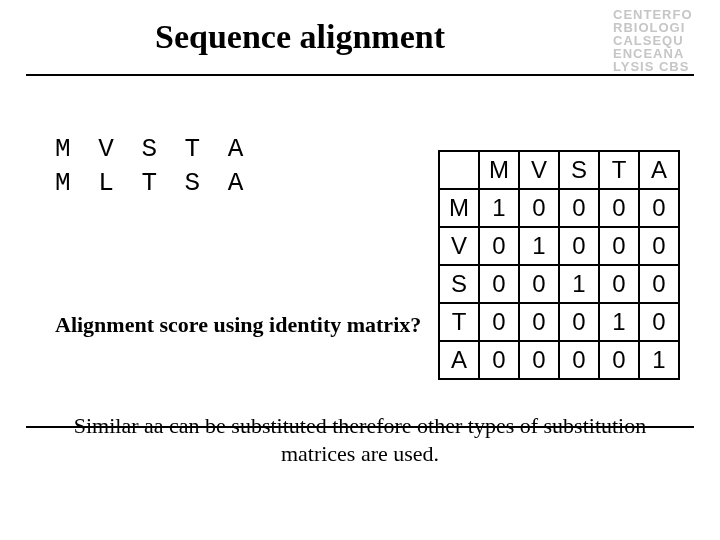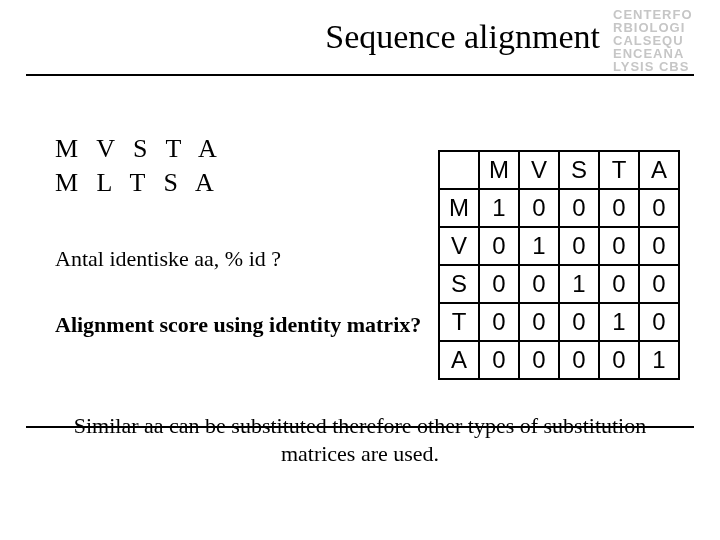--- a/index.html
+++ b/index.html
@@ -31,23 +31,23 @@
     color: #c6c6c6;
     text-align: left;
     white-space: pre;
     overflow: hidden;
   }
   .title {
     position: absolute;
     top: 18px;
     left: 0;
     width: 600px;
-    text-align: right;
+    text-align: center;
     font-size: 34px;
-    font-weight: 400;
+    font-weight: 700;
   }
   .hr-top {
     position: absolute;
     top: 74px;
     left: 26px;
     right: 26px;
     height: 0;
     border-top: 2px solid #000;
   }
   .hr-bottom {
@@ -55,21 +55,21 @@
     bottom: 26px;
     left: 26px;
     right: 26px;
     height: 0;
     border-top: 2px solid #000;
   }
   .seq {
     position: absolute;
     left: 55px;
     top: 132px;
-    font-family: Liberation Serif, serif;
+    font-family: Liberation Mono, monospace;
     font-size: 26px;
     letter-spacing: 6px;
     line-height: 34px;
   }
   .q1 {
     position: absolute;
     left: 55px;
     top: 246px;
     font-size: 22px;
   }
@@ -121,21 +121,20 @@
 
   <div class="title">Sequence alignment</div>
 
   <div class="hr-top"></div>
 
   <div class="seq">
     <div>M V S T A</div>
     <div>M L T S A</div>
   </div>
 
-  <div class="q1">Antal identiske aa, % id ?</div>
   <div class="q2">Alignment score using identity matrix?</div>
 
   <div class="matrix-wrap">
     <table class="matrix">
       <tbody>
           <tr>
         <td></td>
         <td>M</td>
         <td>V</td>
         <td>S</td>

